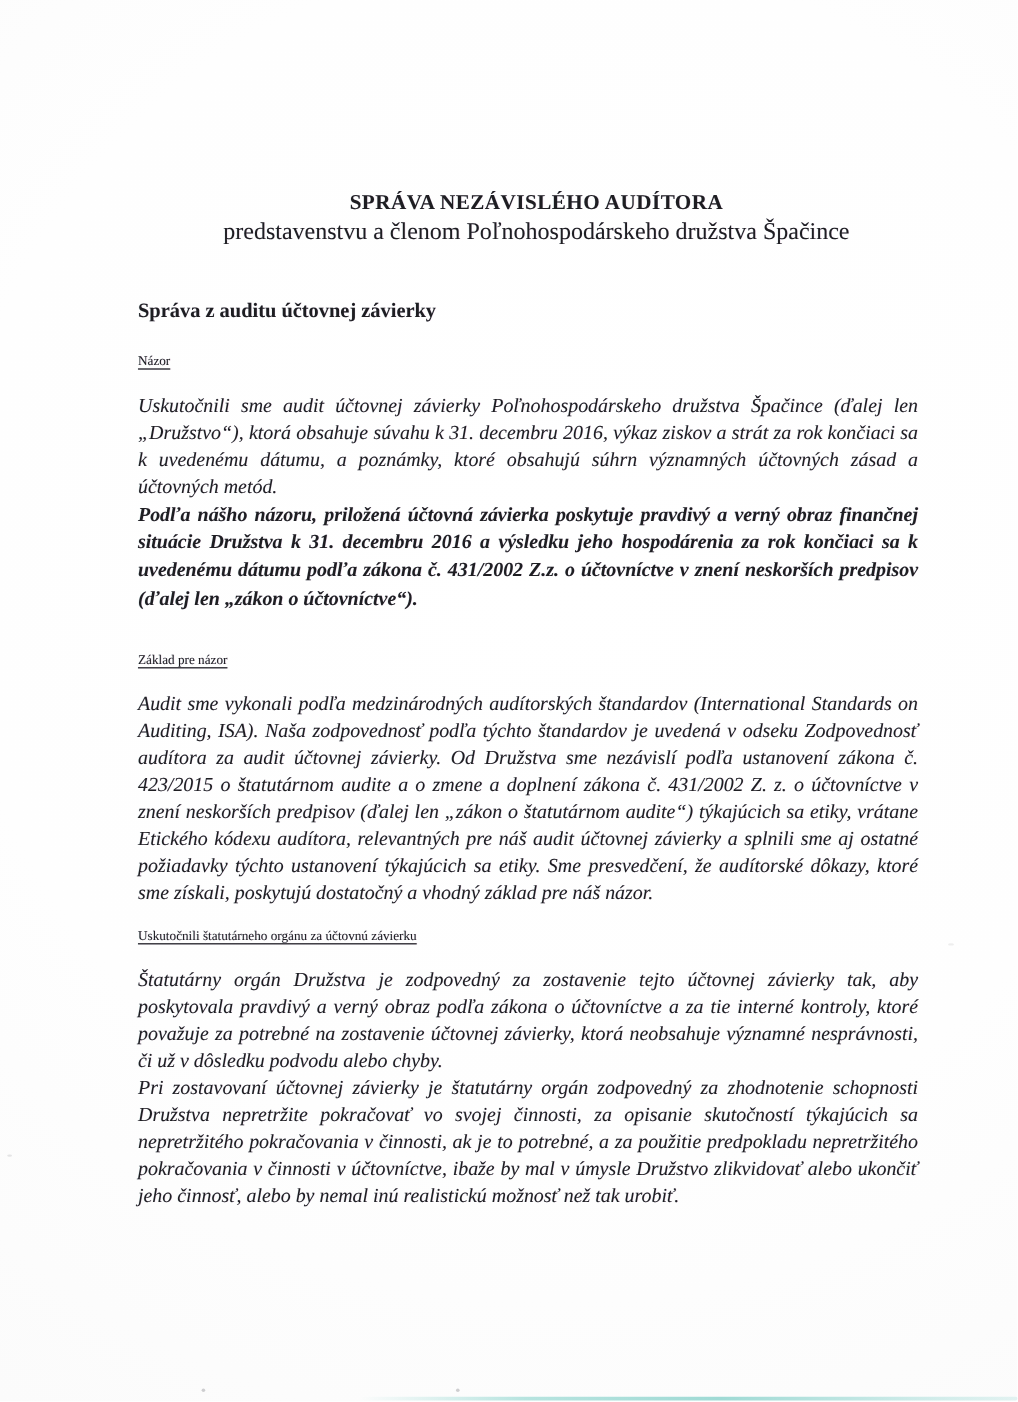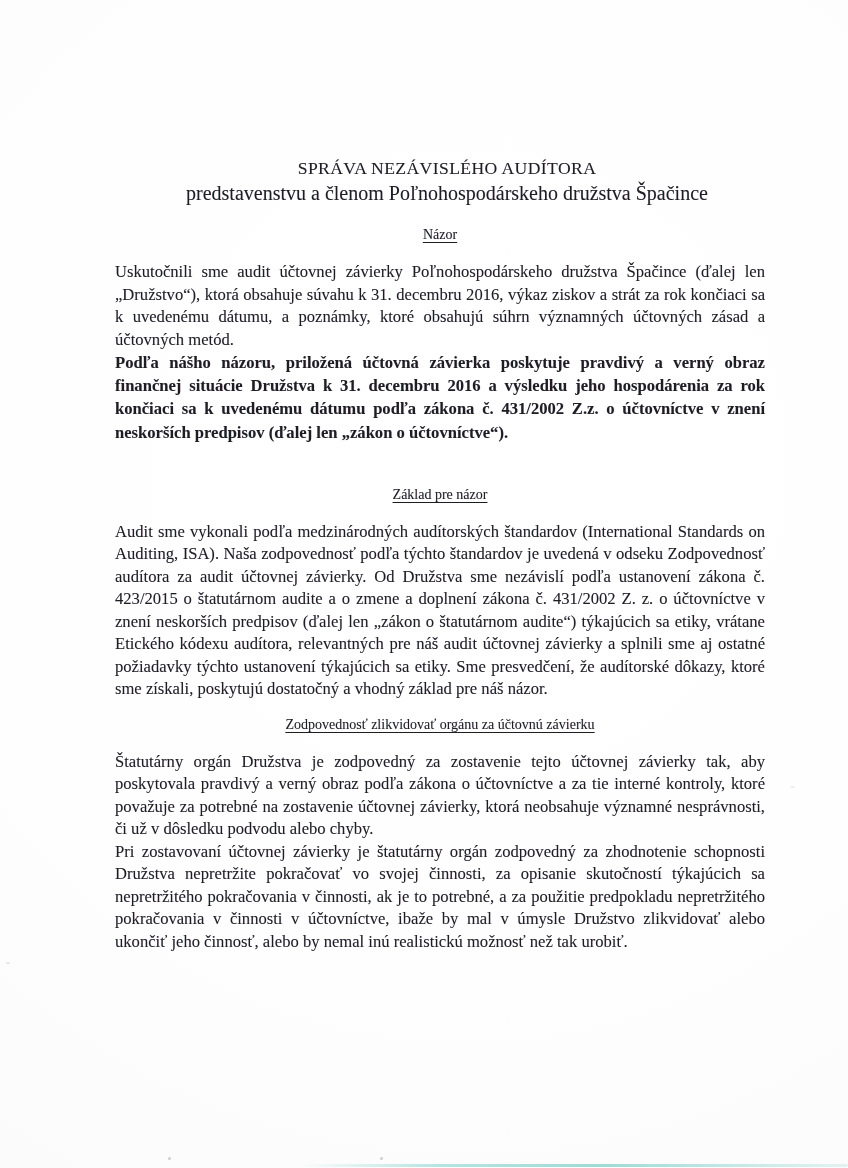--- a/index.html
+++ b/index.html
@@ -33,51 +33,51 @@
     
     text-shadow: 0.35px 0 0 rgba(150, 30, 130, 0.18), -0.35px 0 0 rgba(0, 110, 120, 0.14);
   }
   .title-block {
     margin-top: 156px;
     text-align: center;
     line-height: 24px;
     padding-left: 14px; 
   }
   .doc-title {
-    font-weight: normal;
+    font-weight: bold;
     font-size: 17.6px;
     letter-spacing: 0.4px;
     margin: 0;
   }
   .doc-subtitle {
     font-size: 20px;
     margin: 1px 0 0 0;
   }
   .section-title {
     margin: 42px 0 0 0;
     font-size: 17px;
     font-weight: bold;
     line-height: 24px;
   }
   .sub-heading {
-    font-size: 14px;
+    font-size: 11px;
     font-weight: normal;
     text-decoration: underline;
     text-underline-offset: 3px;
     line-height: 24px;
     margin: 0;
-    text-align: center;
   }
   .h-nazor      { margin-top: 18px; }
-  .h-zaklad     { margin-top: 39px; }
+  .h-zaklad     { margin-top: 28px; }
   .h-zodpovednost { margin-top: 12px; }
   p.para {
     margin: 14px 0 0 0;
     text-align: justify;
     text-justify: inter-word;
+    font-style: italic;
   }
   p.para.tight { margin-top: 0; }
   p.para.strong {
     font-weight: bold;
     line-height: 23.2px;
   }
   
   .scan-edge-line {
     position: absolute;
     left: 300px;
@@ -109,34 +109,35 @@
 
   <div class="doc">
 
     <header class="title-block">
       <h1 class="doc-title">SPRÁVA NEZÁVISLÉHO AUDÍTORA</h1>
       <div class="doc-subtitle">predstavenstvu a členom Poľnohospodárskeho družstva Špačince</div>
     </header>
 
     <main>
 
+      <h2 class="section-title">Správa z auditu účtovnej závierky</h2>
 
       <section>
         <h3 class="sub-heading h-nazor">Názor</h3>
         <p class="para">Uskutočnili sme audit účtovnej závierky Poľnohospodárskeho družstva Špačince (ďalej len „Družstvo“), ktorá obsahuje súvahu k 31. decembru 2016, výkaz ziskov a strát za rok končiaci sa k uvedenému dátumu, a poznámky, ktoré obsahujú súhrn významných účtovných zásad a účtovných metód.</p>
         <p class="para strong tight">Podľa nášho názoru, priložená účtovná závierka poskytuje pravdivý a verný obraz finančnej situácie Družstva k 31. decembru 2016 a výsledku jeho hospodárenia za rok končiaci sa k uvedenému dátumu podľa zákona č. 431/2002 Z.z. o účtovníctve v znení neskorších predpisov (ďalej len „zákon o účtovníctve“).</p>
       </section>
 
       <section>
         <h3 class="sub-heading h-zaklad">Základ pre názor</h3>
         <p class="para">Audit sme vykonali podľa medzinárodných audítorských štandardov (International Standards on Auditing, ISA). Naša zodpovednosť podľa týchto štandardov je uvedená v odseku Zodpovednosť audítora za audit účtovnej závierky. Od Družstva sme nezávislí podľa ustanovení zákona č. 423/2015 o štatutárnom audite a o zmene a doplnení zákona č. 431/2002 Z. z. o účtovníctve v znení neskorších predpisov (ďalej len „zákon o štatutárnom audite“) týkajúcich sa etiky, vrátane Etického kódexu audítora, relevantných pre náš audit účtovnej závierky a splnili sme aj ostatné požiadavky týchto ustanovení týkajúcich sa etiky. Sme presvedčení, že audítorské dôkazy, ktoré sme získali, poskytujú dostatočný a vhodný základ pre náš názor.</p>
       </section>
 
       <section>
-        <h3 class="sub-heading h-zodpovednost">Zodpovednosť zlikvidovať orgánu za účtovnú závierku</h3>
+        <h3 class="sub-heading h-zodpovednost">Uskutočnili štatutárneho orgánu za účtovnú závierku</h3>
         <p class="para">Štatutárny orgán Družstva je zodpovedný za zostavenie tejto účtovnej závierky tak, aby poskytovala pravdivý a verný obraz podľa zákona o účtovníctve a za tie interné kontroly, ktoré považuje za potrebné na zostavenie účtovnej závierky, ktorá neobsahuje významné nesprávnosti, či už v dôsledku podvodu alebo chyby.</p>
         <p class="para tight">Pri zostavovaní účtovnej závierky je štatutárny orgán zodpovedný za zhodnotenie schopnosti Družstva nepretržite pokračovať vo svojej činnosti, za opisanie skutočností týkajúcich sa nepretržitého pokračovania v činnosti, ak je to potrebné, a za použitie predpokladu nepretržitého pokračovania v činnosti v účtovníctve, ibaže by mal v úmysle Družstvo zlikvidovať alebo ukončiť jeho činnosť, alebo by nemal inú realistickú možnosť než tak urobiť.</p>
       </section>
 
     </main>
   </div>
 
   <div class="scan-edge-line"></div>
   <div class="scan-speck speck-1"></div>
   <div class="scan-speck speck-2"></div>

